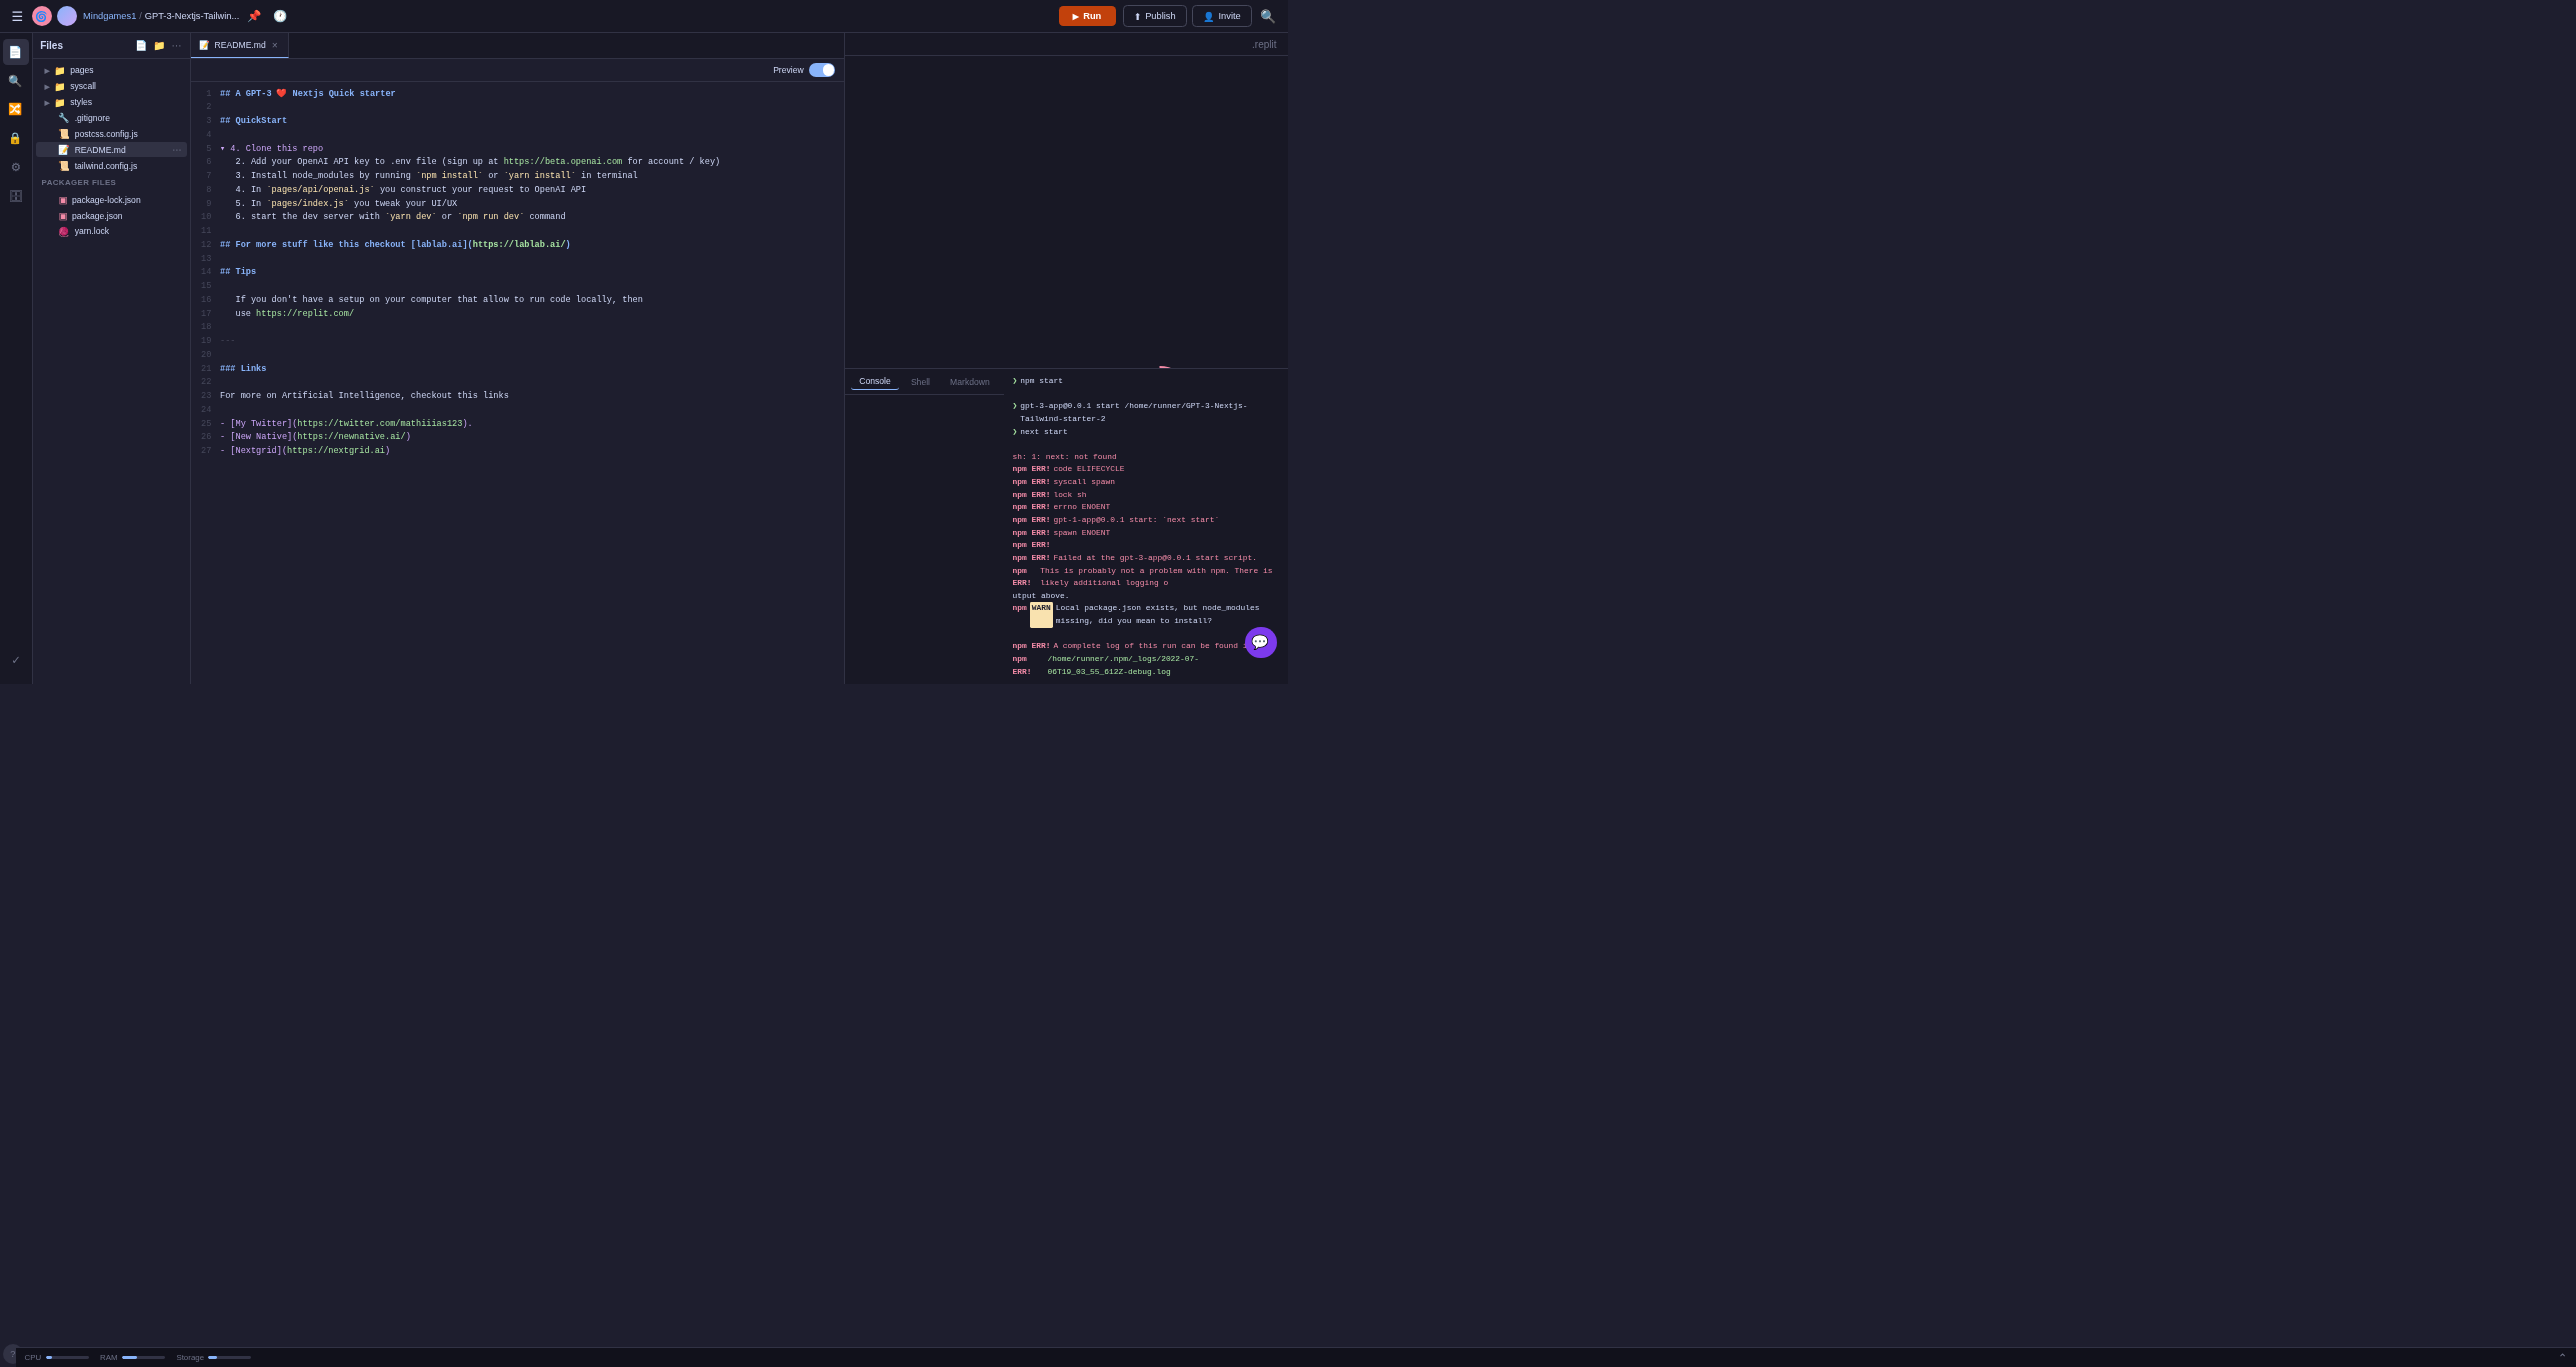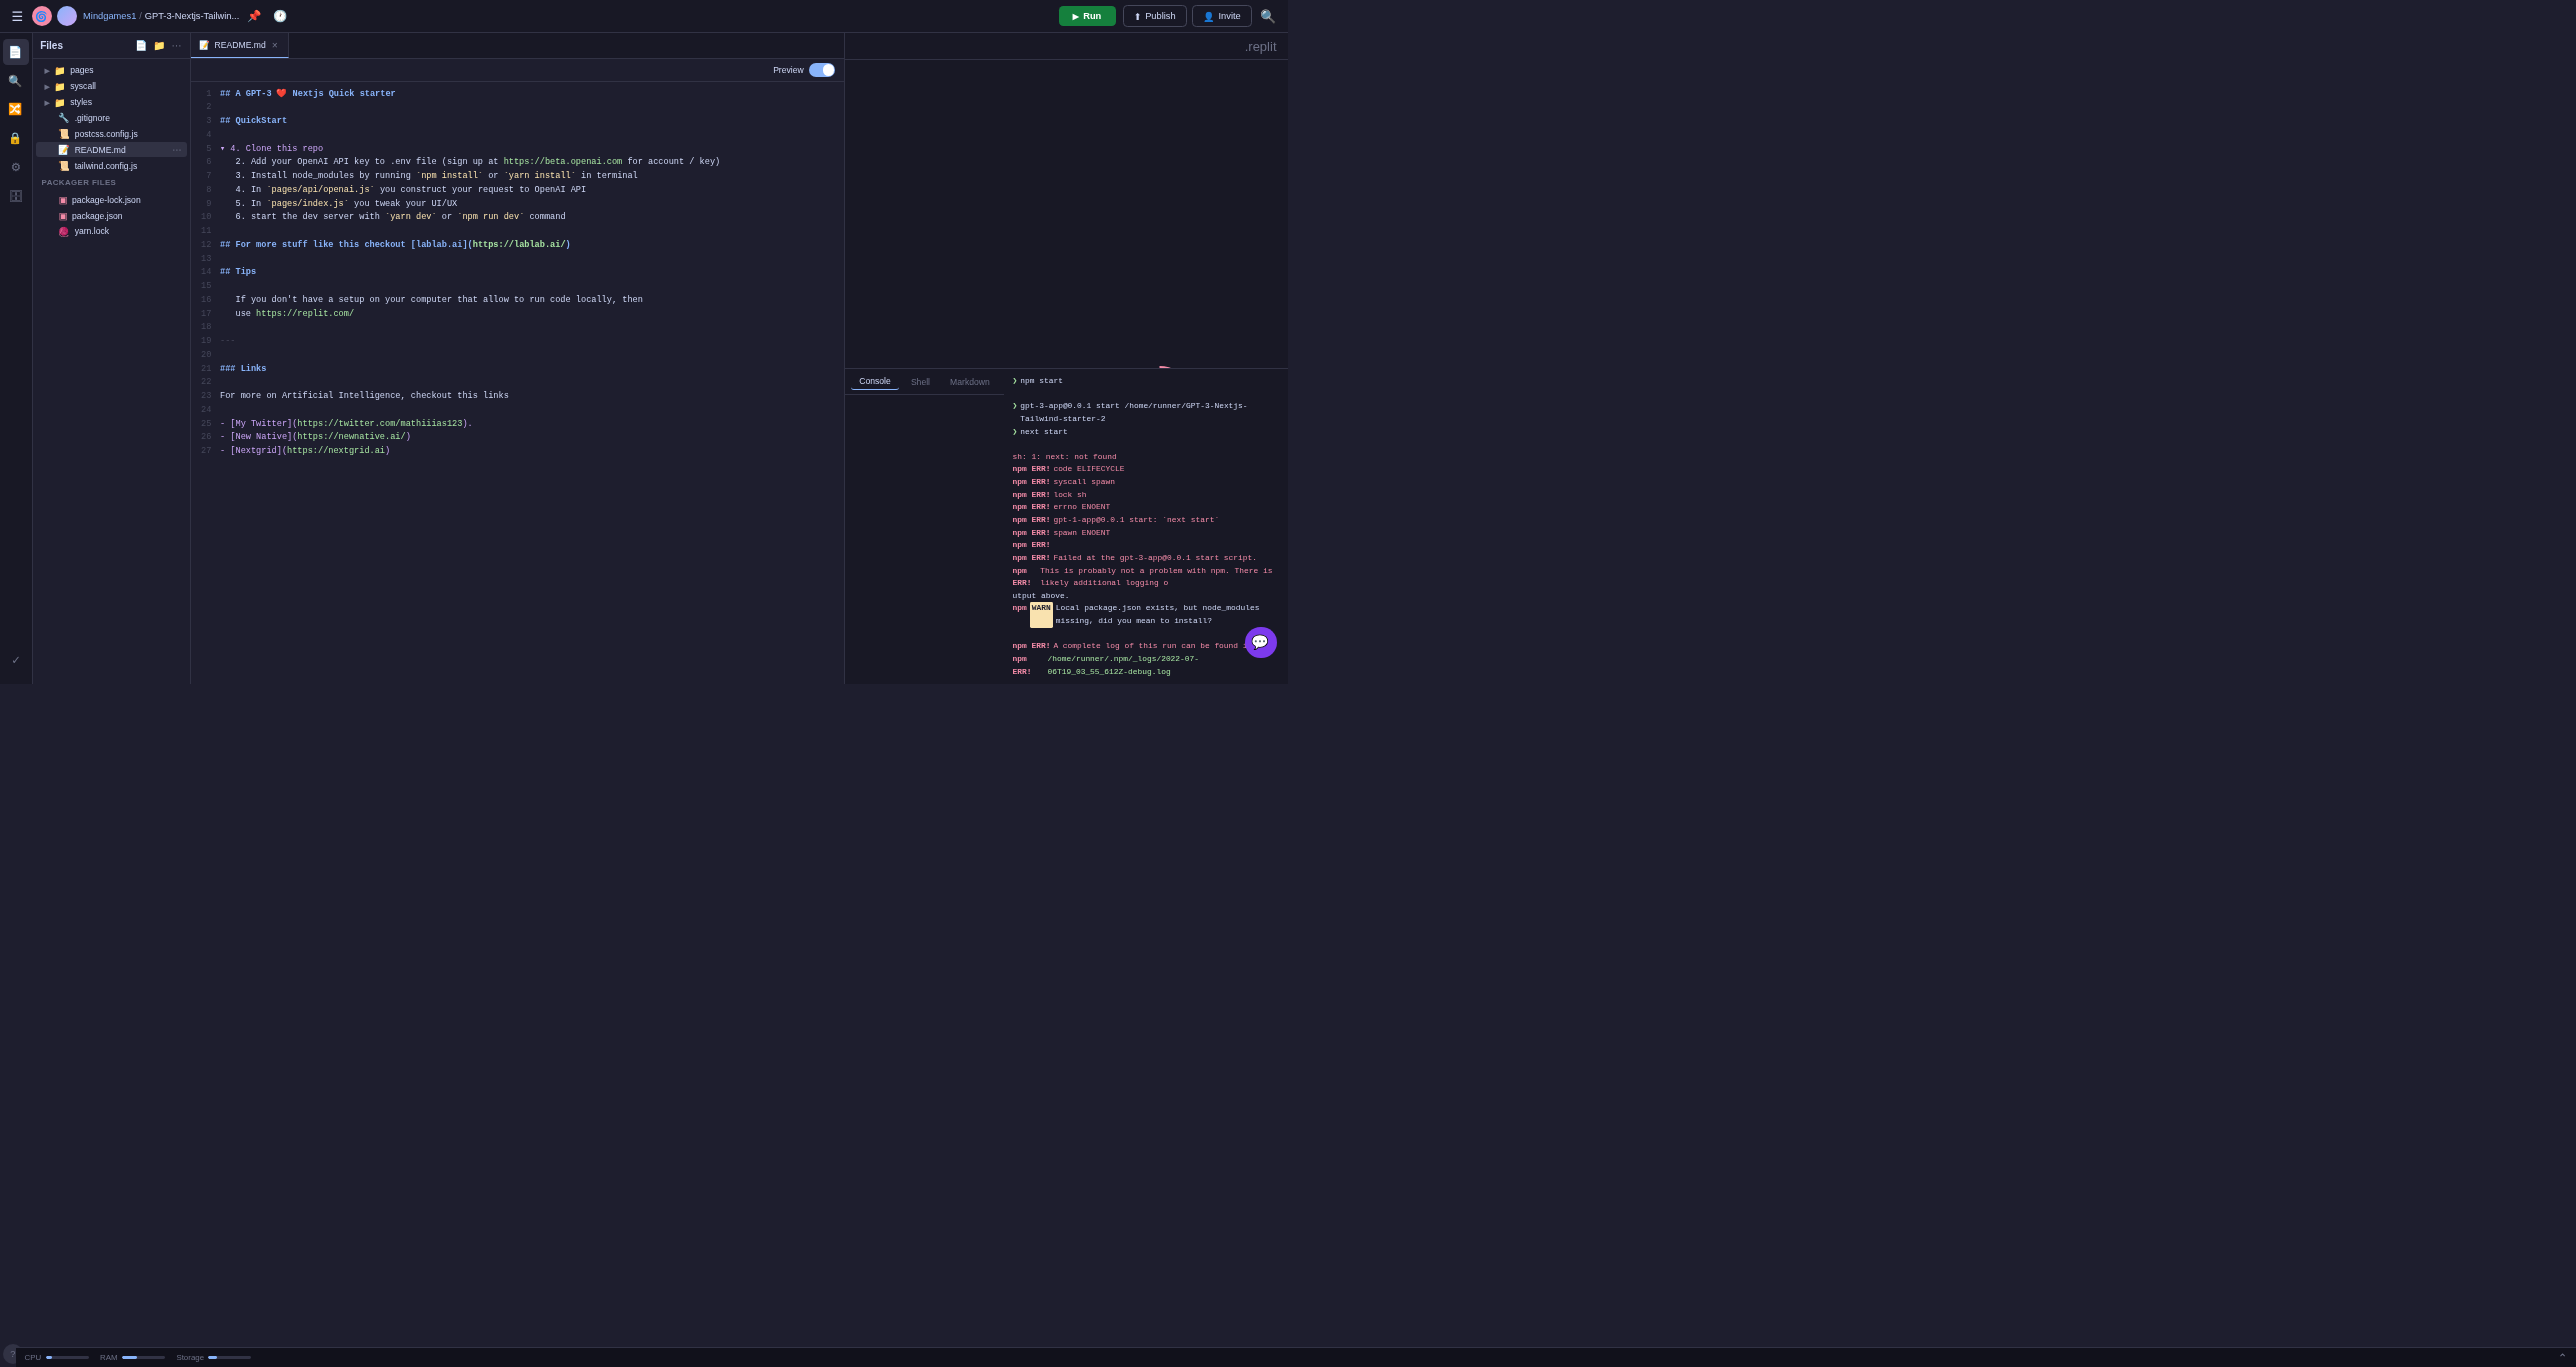--- a/index.html
+++ b/index.html
@@ -63,21 +63,21 @@
     }
     .breadcrumb-sep { color: #6c7086; }
     .breadcrumb-current { color: #cdd6f4; }
     .pin-icon, .history-icon {
       color: #6c7086;
       font-size: 11.5px;
       cursor: pointer;
       padding: 2.9px;
     }
     .run-btn {
-      background: #15803d;
+      background: #c2410c;
       color: white;
       border: none;
       border-radius: 4.3px;
       padding: 5px 14.3px;
       font-size: 9.3px;
       font-weight: 600;
       cursor: pointer;
       display: flex;
       align-items: center;
       gap: 4.3px;
@@ -329,21 +329,21 @@
     .right-panel {
       width: 444px;
       display: flex;
       flex-direction: column;
       background: #181825;
       border-left: 0.7px solid #313244;
       position: relative;
     }
     .replit-badge {
       padding: 5.7px 11.5px;
-      font-size: 13px;
+      font-size: 10px;
       color: #6c7086;
       border-bottom: 0.7px solid #313244;
       display: flex;
       align-items: center;
       justify-content: flex-end;
     }
 
     
     .config-modal {
       position: absolute;

